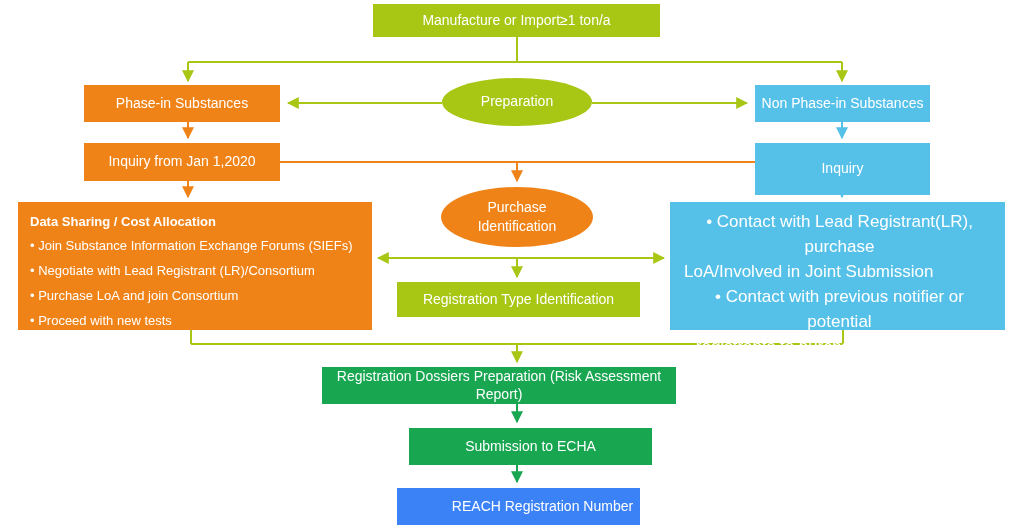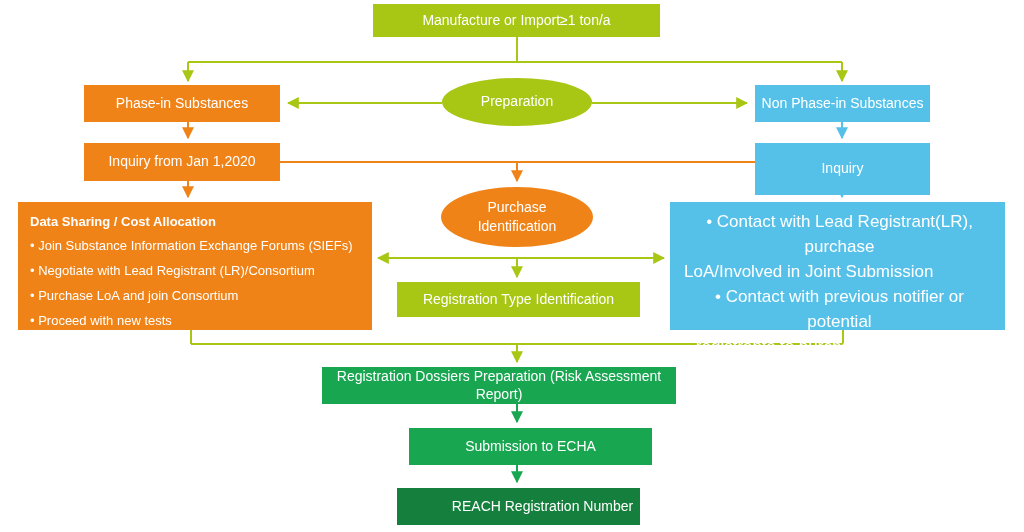--- a/index.html
+++ b/index.html
@@ -14,21 +14,21 @@
   .node{
     position:absolute;
     display:flex;align-items:center;justify-content:center;
     color:#ffffff;font-size:14px;text-align:center;
     z-index:1;box-sizing:border-box;line-height:1.25;
   }
   .yg{background:#a8c614;}
   .orange{background:#f08318;}
   .blue{background:#55c1e9;}
   .green{background:#18a651;}
-  .purple{background:#15803d;padding-left:48px;}
+  .purple{background:#3b82f6;padding-left:48px;}
   .ellipse{border-radius:50%;flex-direction:column;}
   .bigbox{
     align-items:flex-start;justify-content:flex-start;
     flex-direction:column;text-align:left;
     font-size:13px;padding:9px 10px 6px 12px;
   }
   .bigbox .title{font-weight:bold;line-height:22px;}
   .bigbox .line{line-height:25px;}
   .bigbox2{
     align-items:flex-start;justify-content:flex-start;

